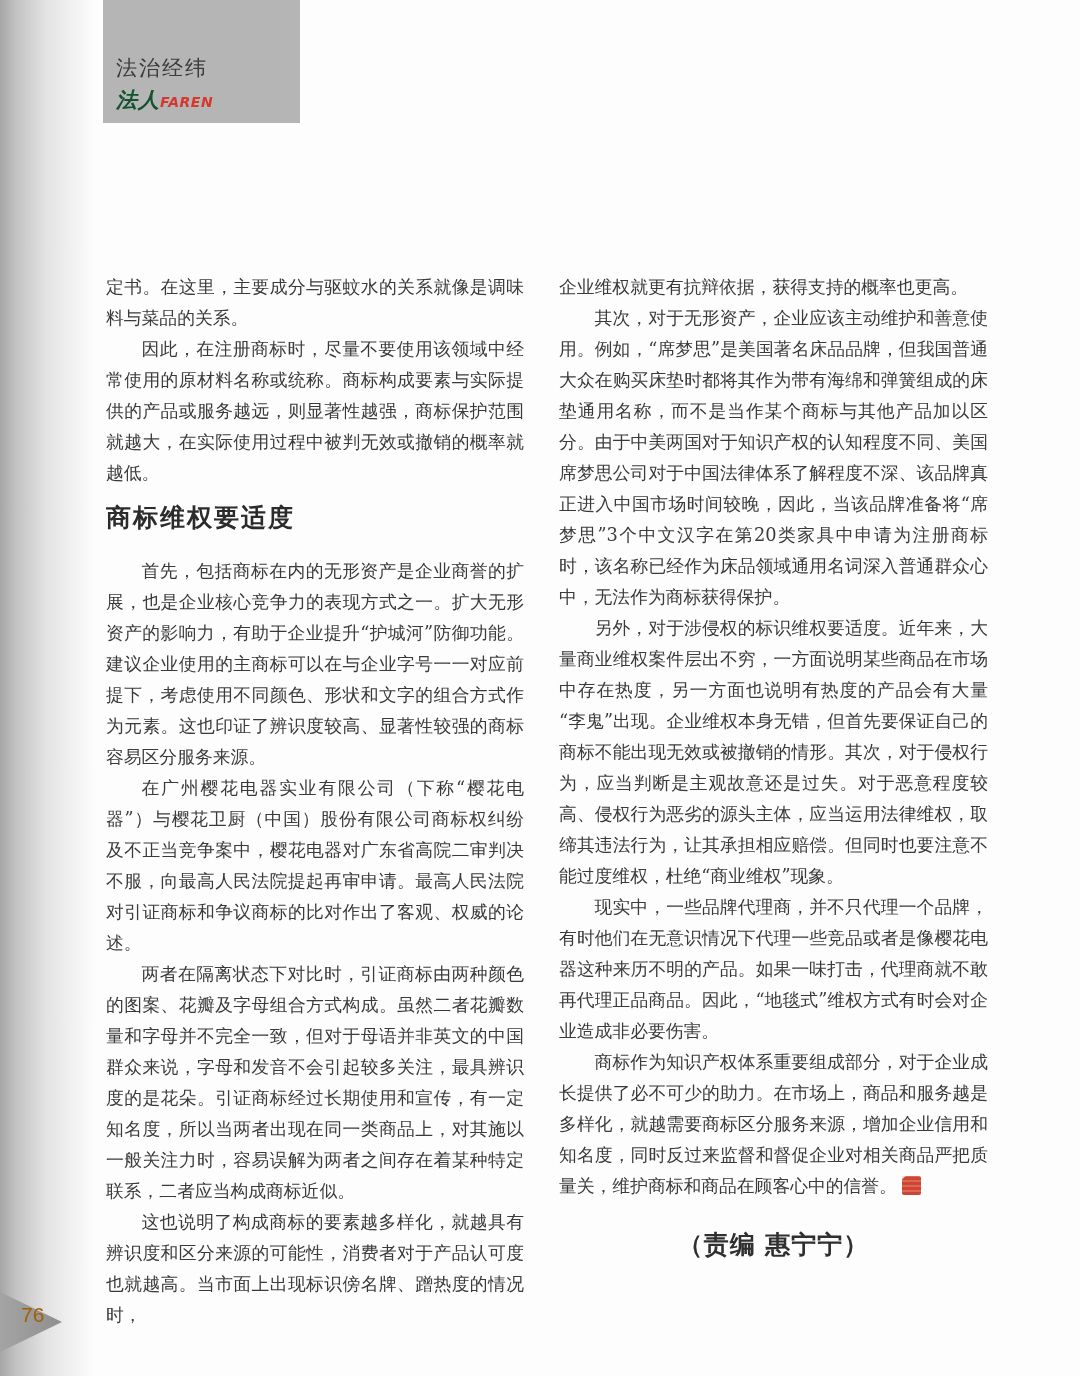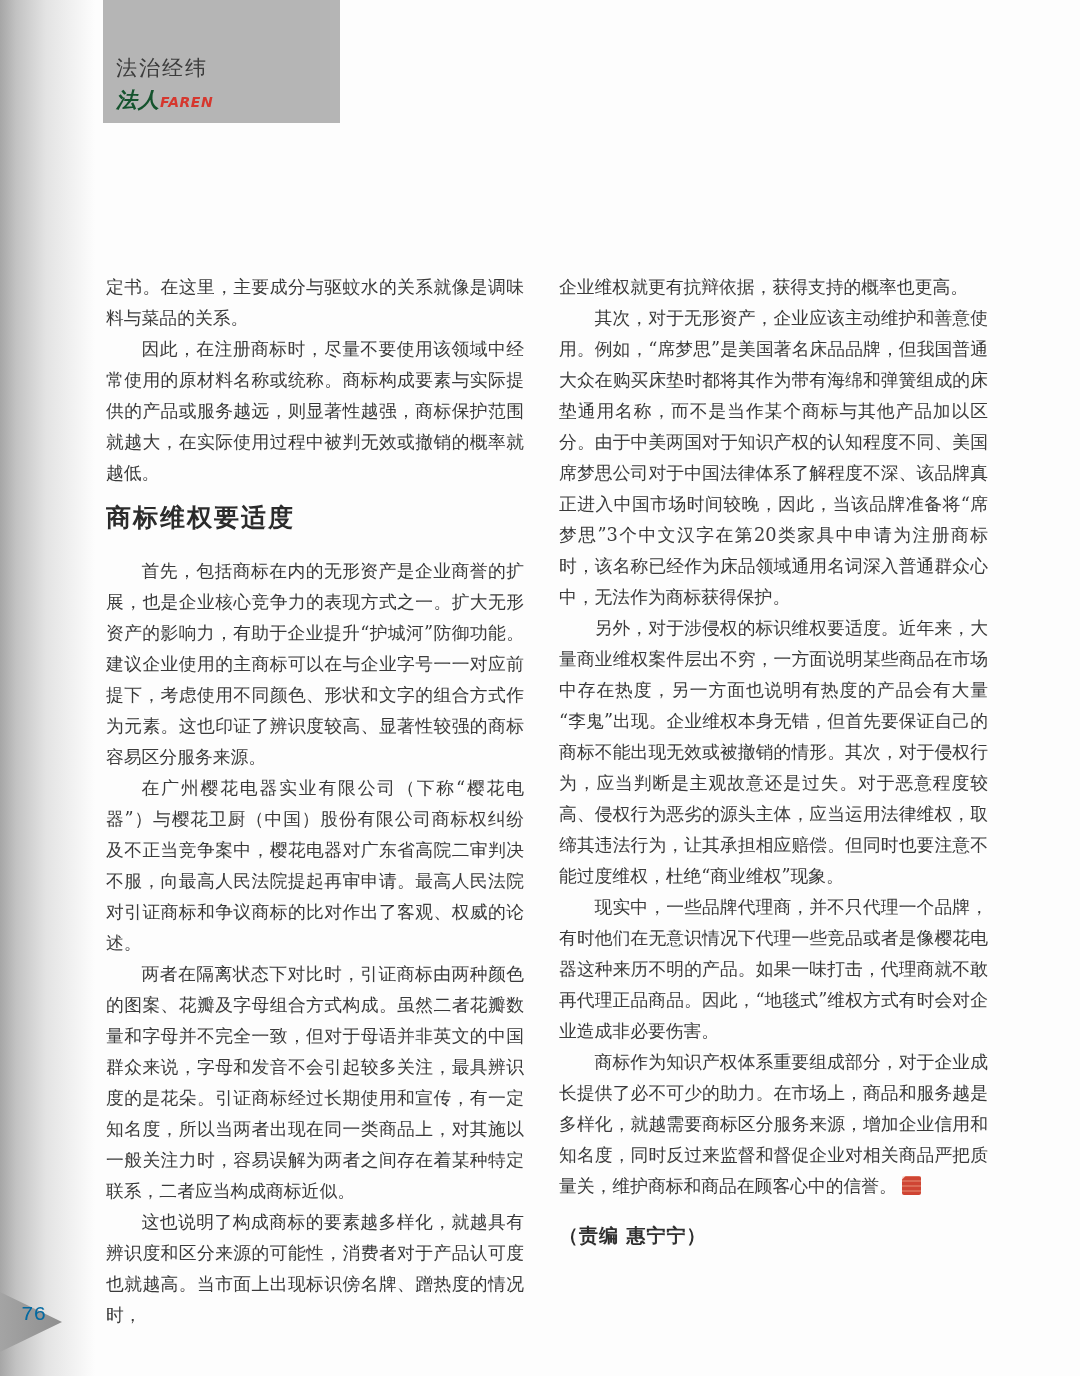--- a/index.html
+++ b/index.html
@@ -15,21 +15,21 @@
     background: #fdfdfd;
   }
   
   .edge-shadow {
     position: absolute; left: 0; top: 0; bottom: 0; width: 95px;
     background: linear-gradient(90deg, #a6a6a6 0px, #c2c2c2 16px, #e3e3e3 46px, rgba(255,255,255,0) 95px);
     pointer-events: none;
   }
   
   .header-block {
-    position: absolute; left: 103px; top: 0; width: 237px; height: 123px;
+    position: absolute; left: 103px; top: 0; width: 197px; height: 123px;
     background: #b5b5b5;
     box-sizing: border-box;
     padding: 56px 0 0 13px;
   }
   .section-title {
     font-family: "DejaVu Sans", "Liberation Sans", sans-serif;
     font-size: 21px; letter-spacing: 2px; color: #3b3b3b; line-height: 1.2;
   }
   .logo-line { margin-top: 5px; white-space: nowrap; }
   .logo-cn {
@@ -66,37 +66,37 @@
     display: inline-block; width: 19px; height: 19px;
     margin-left: 5px; vertical-align: -3px;
     background:
       linear-gradient(135deg, rgba(255,230,220,0.9) 2px, rgba(255,255,255,0) 3px),
       repeating-linear-gradient(0deg, #cf4433 0 3px, #db6a55 3px 5px),
       #cf4433;
     border-radius: 2px;
   }
   
   .editor-credit {
-    margin-top: 19px;
-    text-align: left;
+    margin-top: 28px;
+    text-align: center;
     font-family: "DejaVu Sans", "Liberation Sans", sans-serif;
-    font-weight: 600; font-size: 19px; color: #2f2f2f;
+    font-weight: 600; font-size: 25px; color: #2f2f2f;
     letter-spacing: 1px;
     text-indent: 0;
   }
   
   .page-tab {
     position: absolute; left: 0; top: 1292px; width: 62px; height: 60px;
     background: linear-gradient(90deg, #a4a4a4, #8f8f8f);
     clip-path: polygon(0 0, 100% 50%, 0 100%);
   }
   .page-number {
     position: absolute; left: 21px; top: 1303px;
-    font-family: Liberation Mono, monospace;
-    font-size: 21px; color: #0369a1;
+    font-family: Liberation Sans, sans-serif;
+    font-size: 21px; color: #a16207;
   }
 </style>
 </head>
 <body>
 
 <div class="page">
 
   <div class="edge-shadow"></div>
 
   <div class="header-block">

